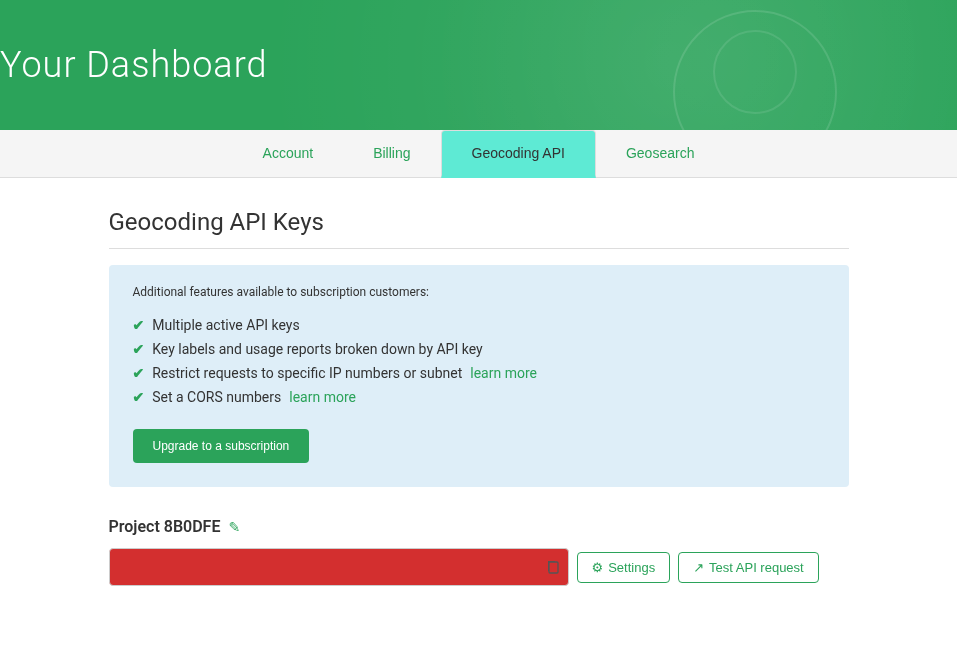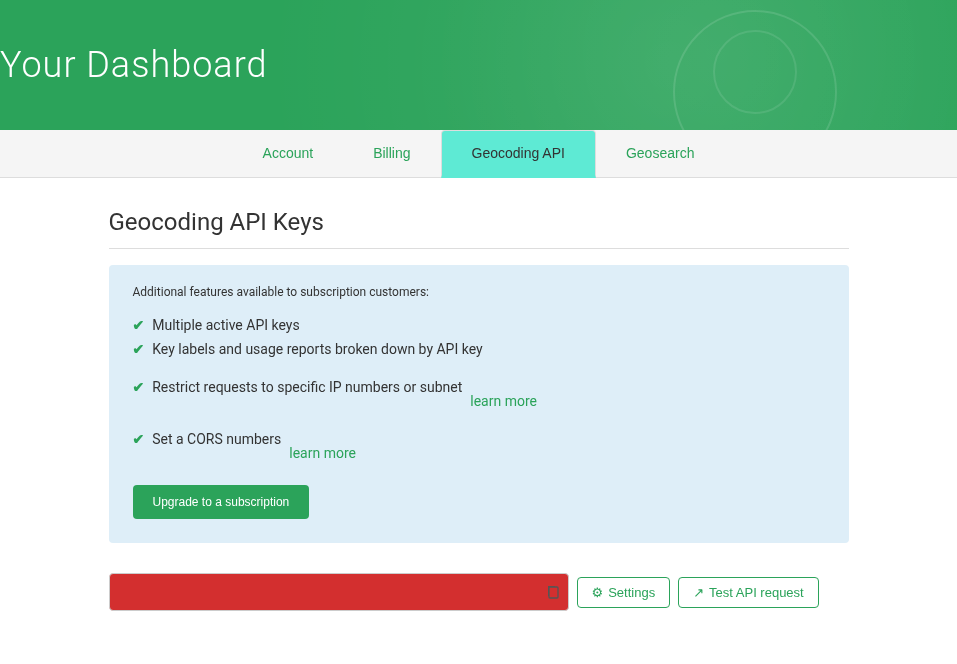--- a/index.html
+++ b/index.html
@@ -119,21 +119,20 @@
       gap: 8px;
     }
     .check-icon {
       color: #2ba35a;
       font-size: 14px;
       font-weight: bold;
     }
     .learn-more {
       color: #2ba35a;
       text-decoration: none;
-      margin-top: 28px;
     }
 
     .upgrade-btn {
       background: #2ba35a;
       color: #fff;
       border: none;
       padding: 10px 20px;
       border-radius: 4px;
       font-size: 12px;
       cursor: pointer;
@@ -246,20 +245,24 @@
       <li>
         <span class="check-icon">✔</span>
         <span>Set a CORS numbers</span>
         <a href="#" class="learn-more">learn more</a>
       </li>
     </ul>
     <button class="upgrade-btn">Upgrade to a subscription</button>
   </div>
 
   <div class="project-section">
+    <div class="project-header">
+      <span class="project-name">Project 8B0DFE</span>
+      <span class="edit-icon">✎</span>
+    </div>
 
     <div class="api-key-row">
       <div class="api-key-input-wrapper">
         <input type="text" class="api-key-input" value="" style="color: transparent;">
         <button class="copy-icon-btn" title="Copy">
           <svg width="16" height="16" viewBox="0 0 16 16" fill="none" xmlns="http://www.w3.org/2000/svg">
             <rect x="4" y="4" width="9" height="11" rx="1" stroke="#555" stroke-width="1.3" fill="none"></rect>
             <path d="M3 3h7v1H4v9H3V3z" fill="#555"></path>
           </svg>
         </button>

